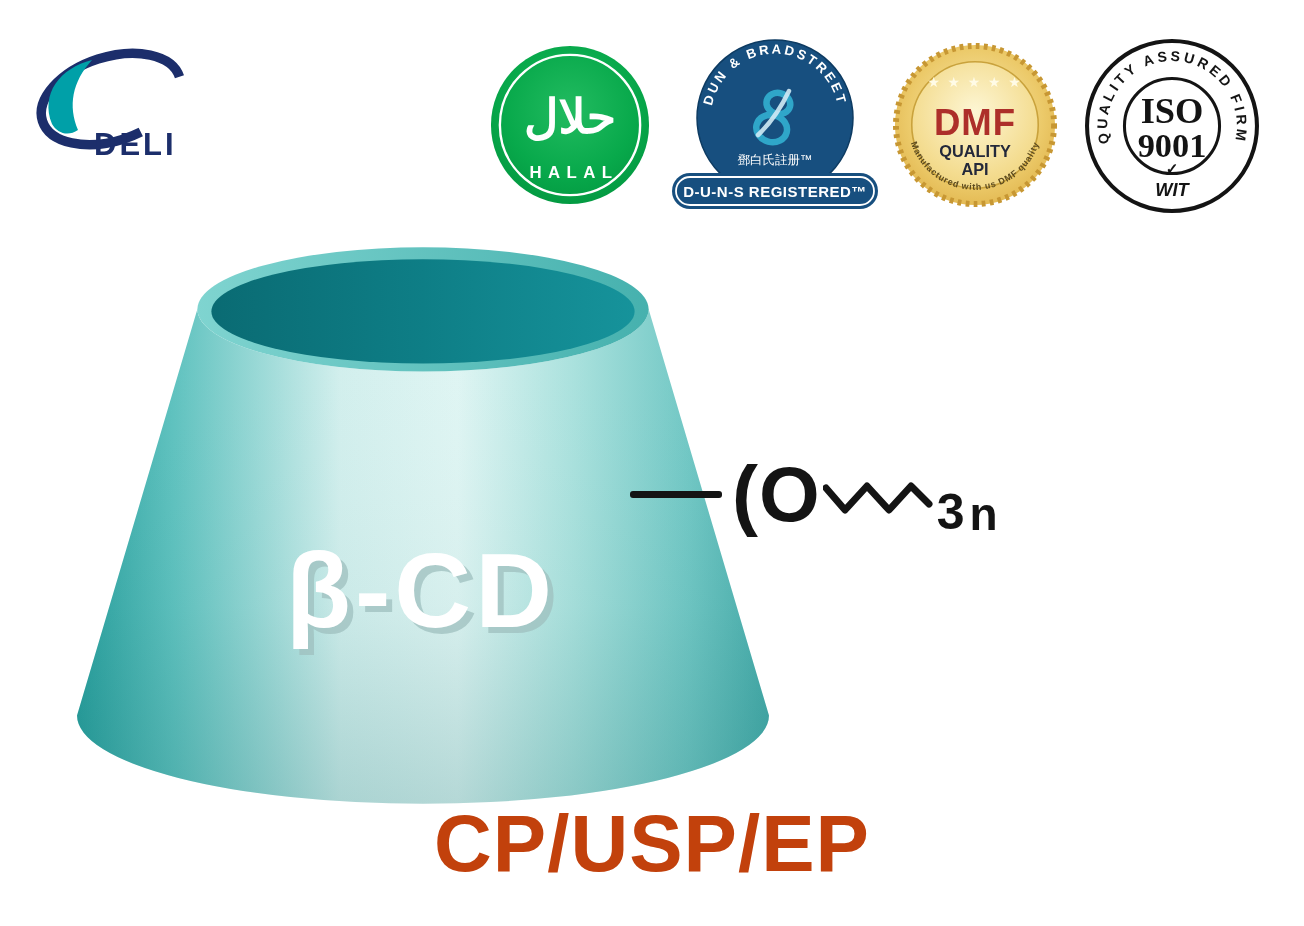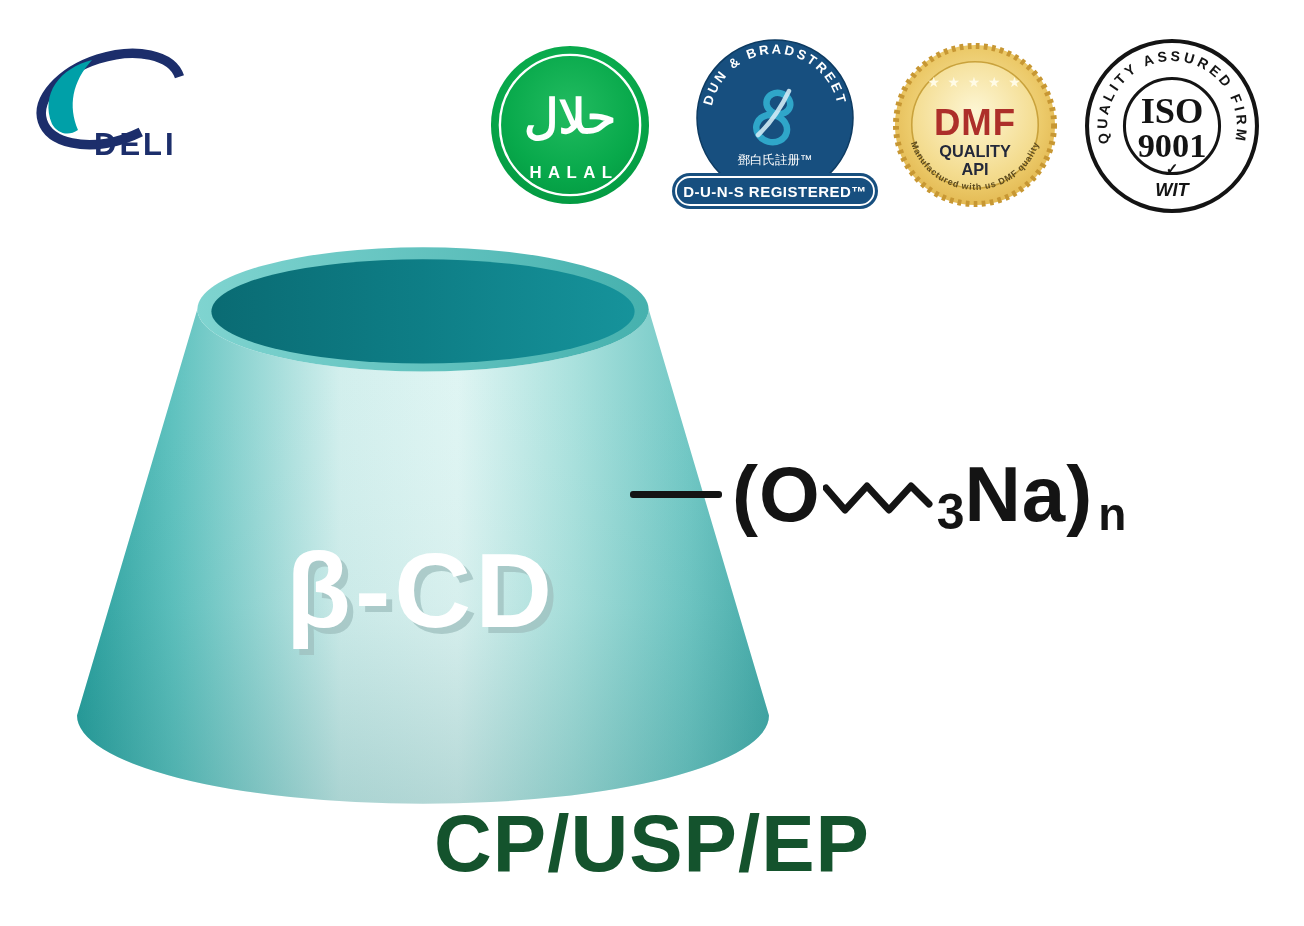--- a/index.html
+++ b/index.html
@@ -10,21 +10,21 @@
   .serif{font-family:"Liberation Serif",serif;}
   
   .formula{position:absolute;left:630px;top:436px;height:116px;display:flex;align-items:center;
            color:#141414;}
   .formula .f{font-size:78px;font-weight:600;letter-spacing:1px;line-height:1;}
   .formula .bond{width:92px;height:7px;background:#141414;border-radius:3px;margin-right:10px;}
   .formula .zig{margin:6px 2px 0 2px;}
   .formula .sub3{font-size:50px;font-weight:600;position:relative;top:18px;}
   .formula .subn{font-size:46px;font-weight:600;position:relative;top:20px;margin-left:5px;}
   .grades{position:absolute;left:0;right:0;top:798px;text-align:center;
-          font-size:80px;font-weight:600;color:#14532d;letter-spacing:1px;}
+          font-size:80px;font-weight:600;color:#c2410c;letter-spacing:1px;}
 </style>
 </head>
 <body>
 
 <div class="stage">
 
   <svg class="abs" style="left:26px;top:44px" width="180" height="120" viewBox="0 0 180 120">
     <ellipse cx="85" cy="55" rx="72" ry="42" transform="rotate(-18 85 55)" fill="none" stroke="#1c2e6b" stroke-width="9.5" pathLength="100" stroke-dasharray="0 20 80"></ellipse>
     <path d="M 26 80 C 14 50 34 24 66 16 C 46 38 42 62 52 86 C 42 93 31 89 26 80 Z" fill="#00a0a8"></path>
     <text x="68" y="111" font-size="31" font-weight="700" letter-spacing="3" fill="#1c2e6b">DELI</text>
@@ -138,19 +138,18 @@
     <text x="348" y="382" text-anchor="middle" font-size="106" font-weight="700" letter-spacing="4" fill="#ffffff">β-CD</text>
   </svg>
 
   <div class="formula">
     <div class="bond"></div>
     <span class="f">(O</span>
     <svg class="zig" width="112" height="46" viewBox="0 0 112 46">
       <polyline points="3,14 22,36 44,12 66,36 88,12 106,30" fill="none" stroke="#141414" stroke-width="7" stroke-linecap="round" stroke-linejoin="round"></polyline>
     </svg>
     <span class="sub3">3</span>
-    <span class="f">Na)</span>
     <span class="subn">n</span>
   </div>
 
   <div class="grades">CP/USP/EP</div>
 
 </div>
 
 </body></html>

